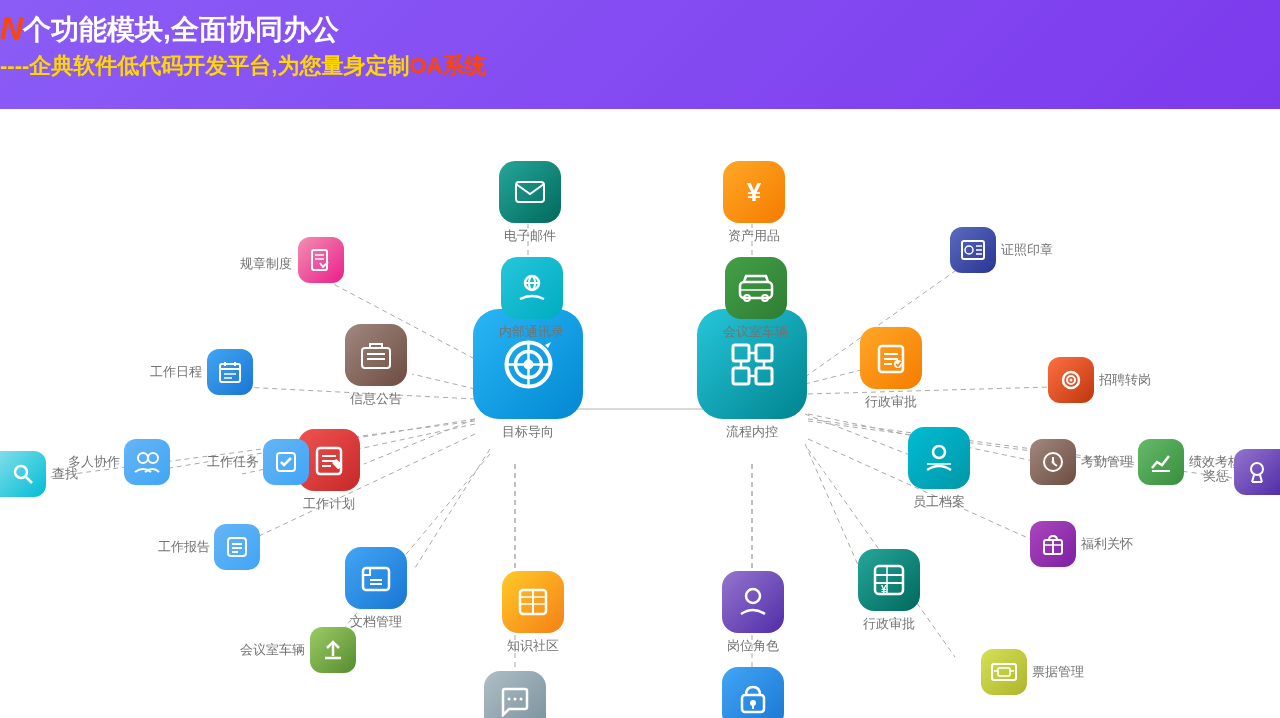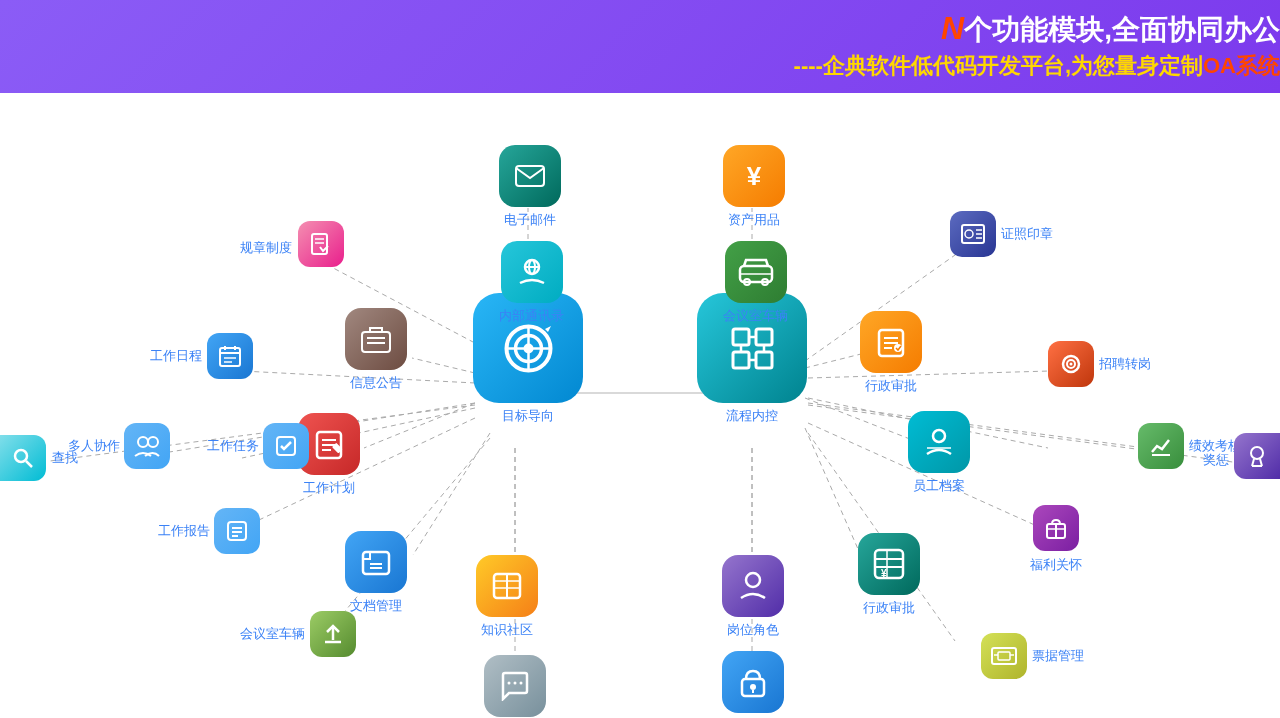--- a/index.html
+++ b/index.html
@@ -9,22 +9,22 @@
       overflow: hidden;
       font-family: 'Microsoft YaHei', 'PingFang SC', sans-serif;
       background: #fff;
       position: relative;
     }
 
     
     .header-banner {
       width: 100%;
       background: linear-gradient(135deg, #8B5CF6, #7C3AED);
-      padding: 10px 0 12px;
-      text-align: right;
+      padding: 10px 0 28px;
+      text-align: left;
     }
     .header-line1 {
       font-size: 28px;
       font-weight: bold;
       color: #fff;
     }
     .header-line1 .n-letter {
       color: #FF4500;
       font-style: italic;
       font-size: 32px;
@@ -89,21 +89,21 @@
     }
     .icon-box.small {
       width: 46px;
       height: 46px;
       border-radius: 12px;
       font-size: 20px;
     }
 
     .node-label {
       font-size: 13px;
-      color: #3b82f6;
+      color: #737373;
       margin-top: 4px;
       text-align: center;
       white-space: nowrap;
     }
 
     
     .bg-teal { background: linear-gradient(135deg, #00BCD4, #0097A7); }
     .bg-blue { background: linear-gradient(135deg, #42A5F5, #1976D2); }
     .bg-blue-light { background: linear-gradient(135deg, #64B5F6, #42A5F5); }
     .bg-cyan { background: linear-gradient(135deg, #26C6DA, #00ACC1); }
@@ -407,21 +407,21 @@
     <div class="node-label" style="margin-top:0;">会议室车辆</div>
     <div class="icon-box small bg-lightgreen">
       <svg width="24" height="24" viewBox="0 0 24 24" fill="none">
         <polyline points="12,4 12,18" stroke="white" stroke-width="2.5"></polyline>
         <polyline points="6,10 12,4 18,10" stroke="white" stroke-width="2.5" fill="none"></polyline>
         <line x1="4" y1="20" x2="20" y2="20" stroke="white" stroke-width="2.5"></line>
       </svg>
     </div>
   </div>
 
-  <div class="node" style="left:476px; top:462px;">
+  <div class="node" style="left:502px; top:462px;">
     <div class="icon-box medium bg-amber">
       <svg width="32" height="30" viewBox="0 0 32 30" fill="none">
         <rect x="3" y="3" width="26" height="24" rx="3" stroke="white" stroke-width="2.5" fill="none"></rect>
         <line x1="16" y1="3" x2="16" y2="27" stroke="white" stroke-width="2"></line>
         <line x1="3" y1="10" x2="29" y2="10" stroke="white" stroke-width="1.5"></line>
         <line x1="3" y1="17" x2="29" y2="17" stroke="white" stroke-width="1.5"></line>
       </svg>
     </div>
     <div class="node-label">知识社区</div>
   </div>
@@ -480,22 +480,33 @@
     <div class="icon-box medium bg-teal">
       <svg width="32" height="32" viewBox="0 0 32 32" fill="none">
         <circle cx="16" cy="10" r="6" stroke="white" stroke-width="2.5" fill="none"></circle>
         <path d="M4 28 Q16 20 28 28" stroke="white" stroke-width="2.5" fill="none"></path>
         <line x1="4" y1="22" x2="28" y2="22" stroke="white" stroke-width="1.5"></line>
       </svg>
     </div>
     <div class="node-label">员工档案</div>
   </div>
 
-
-  <div class="node" style="left:1030px; top:412px; flex-direction:column; gap:5px;">
+  <div class="node" style="left:1030px; top:330px; flex-direction:row; gap:5px;">
+    <div class="icon-box small bg-brown">
+      <svg width="24" height="24" viewBox="0 0 24 24" fill="none">
+        <circle cx="12" cy="12" r="9" stroke="white" stroke-width="2" fill="none"></circle>
+        <line x1="12" y1="7" x2="12" y2="13" stroke="white" stroke-width="2"></line>
+        <line x1="12" y1="13" x2="16" y2="16" stroke="white" stroke-width="2"></line>
+        <circle cx="12" cy="12" r="1.5" fill="white"></circle>
+      </svg>
+    </div>
+    <div class="node-label" style="margin-top:0;">考勤管理</div>
+  </div>
+
+  <div class="node" style="left:1030px; top:412px; flex-direction:row; gap:5px;">
     <div class="icon-box small bg-purple">
       <svg width="24" height="24" viewBox="0 0 24 24" fill="none">
         <rect x="3" y="8" width="18" height="14" rx="2" stroke="white" stroke-width="2" fill="none"></rect>
         <path d="M8,8 Q8,4 12,4 Q16,4 16,8" stroke="white" stroke-width="2" fill="none"></path>
         <line x1="12" y1="8" x2="12" y2="22" stroke="white" stroke-width="2"></line>
         <line x1="3" y1="13" x2="21" y2="13" stroke="white" stroke-width="1.5"></line>
       </svg>
     </div>
     <div class="node-label" style="margin-top:0;">福利关怀</div>
   </div>

